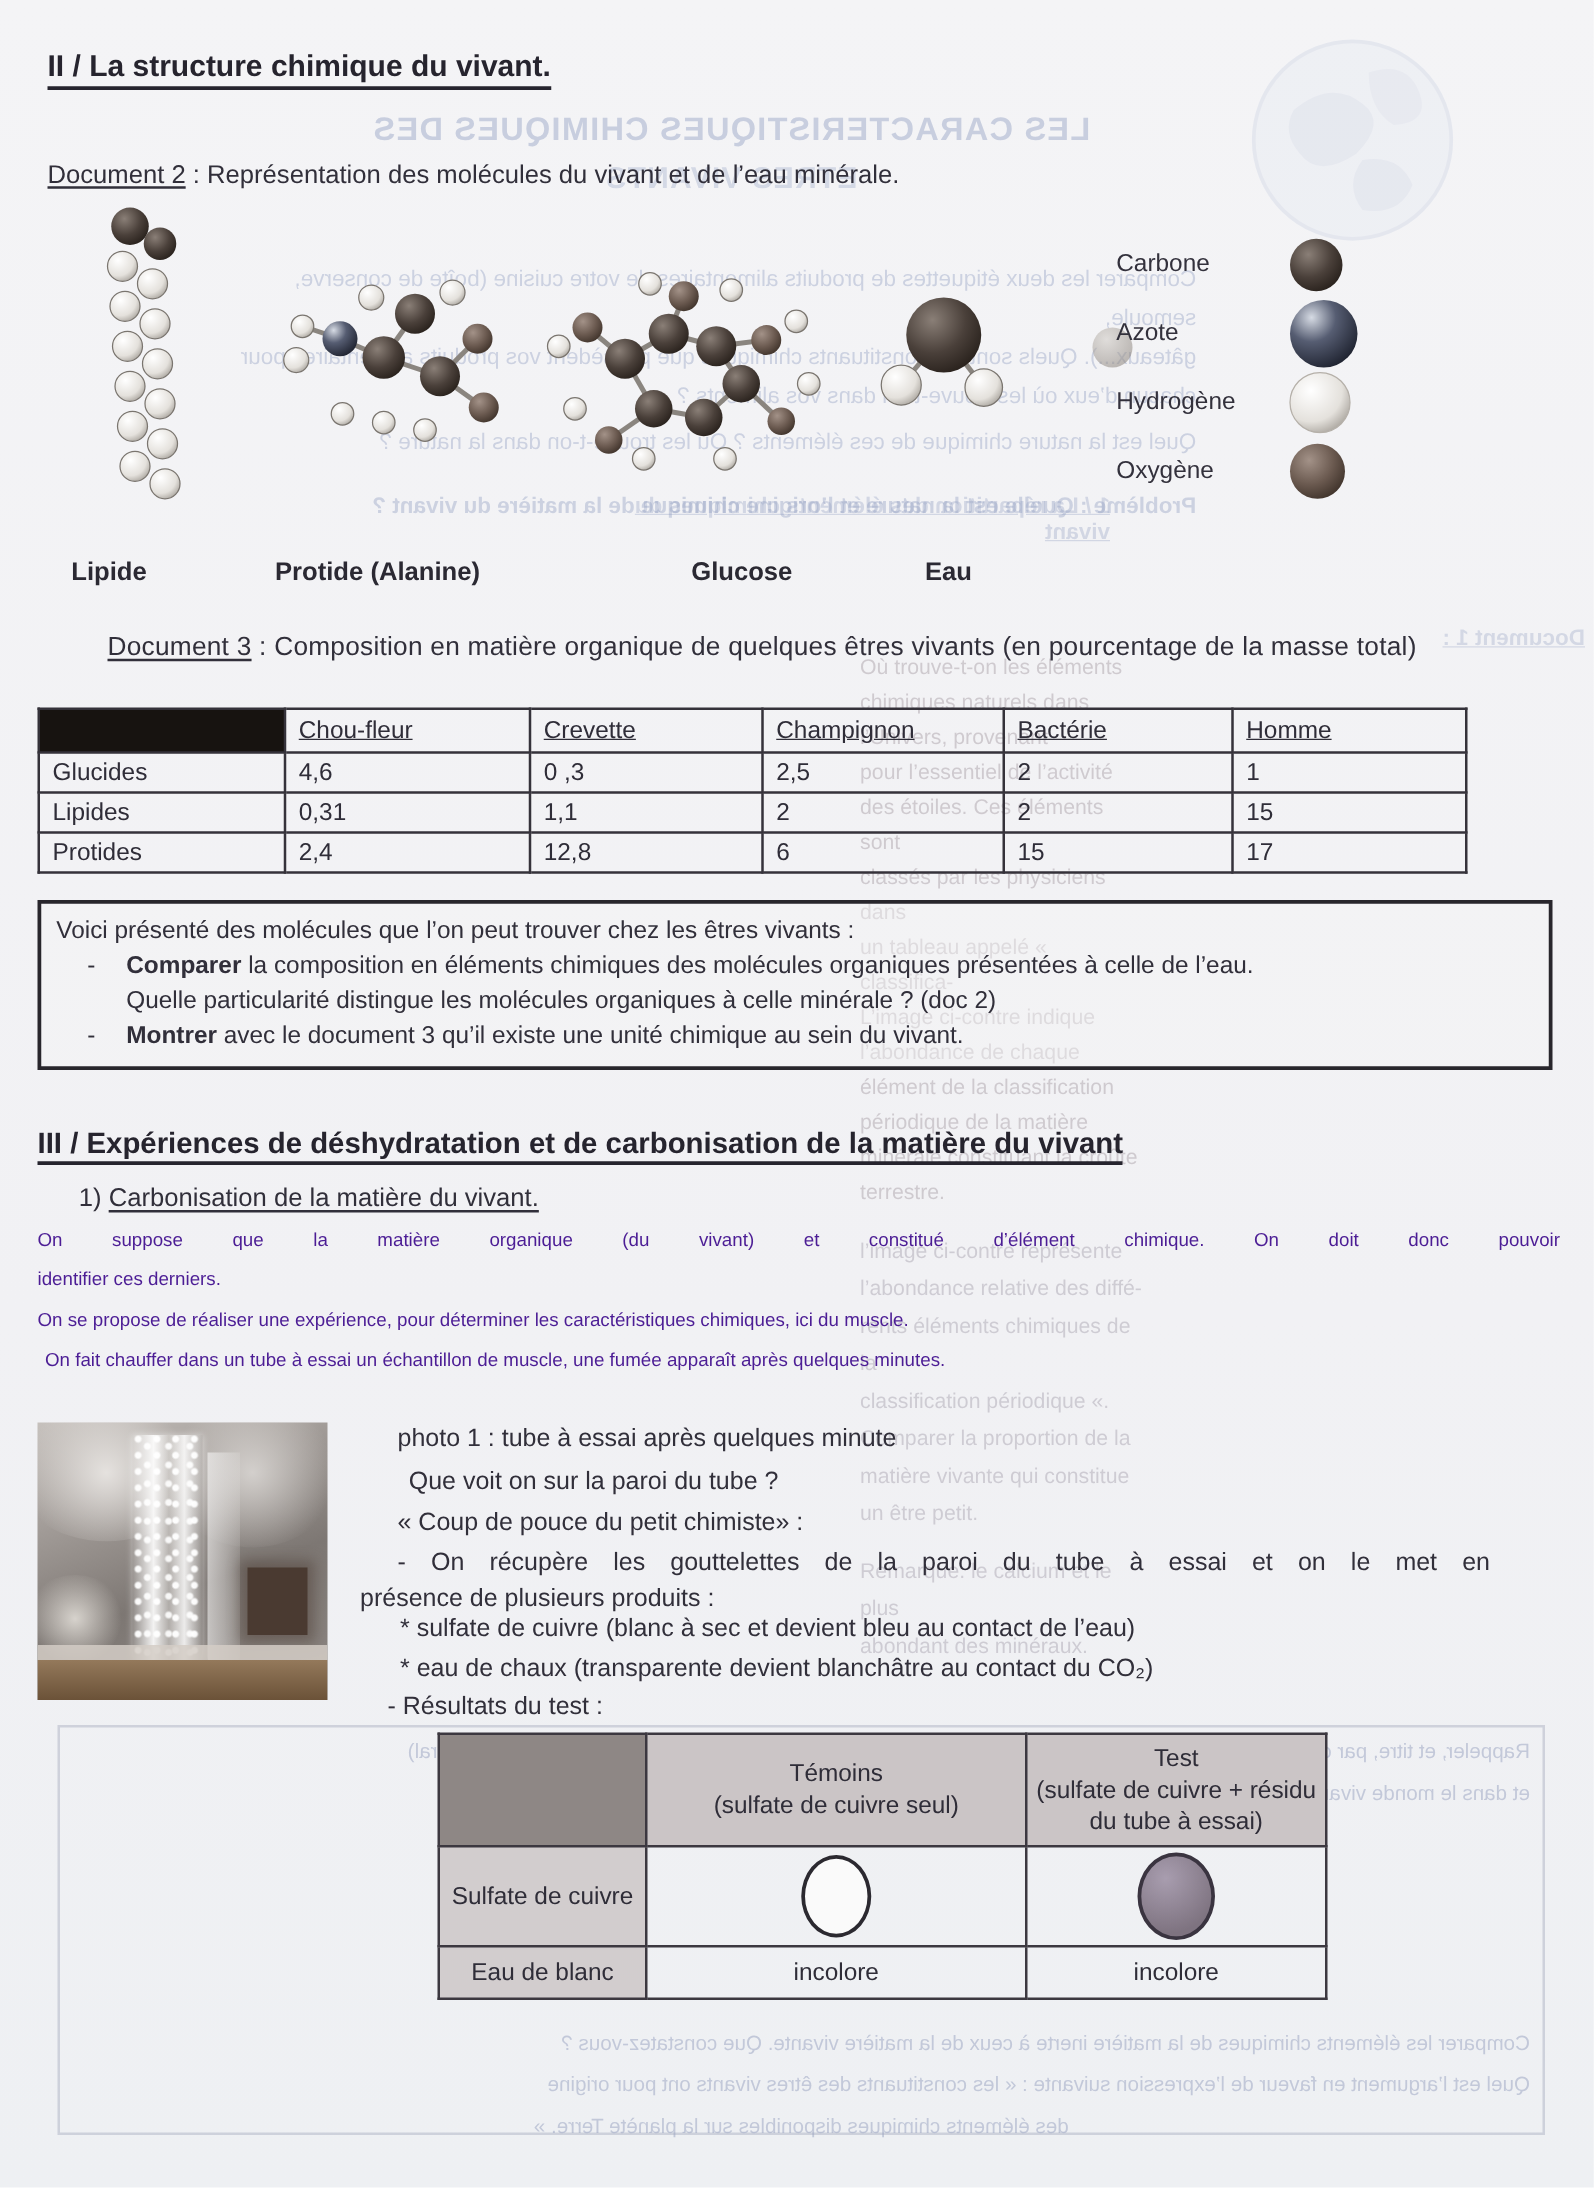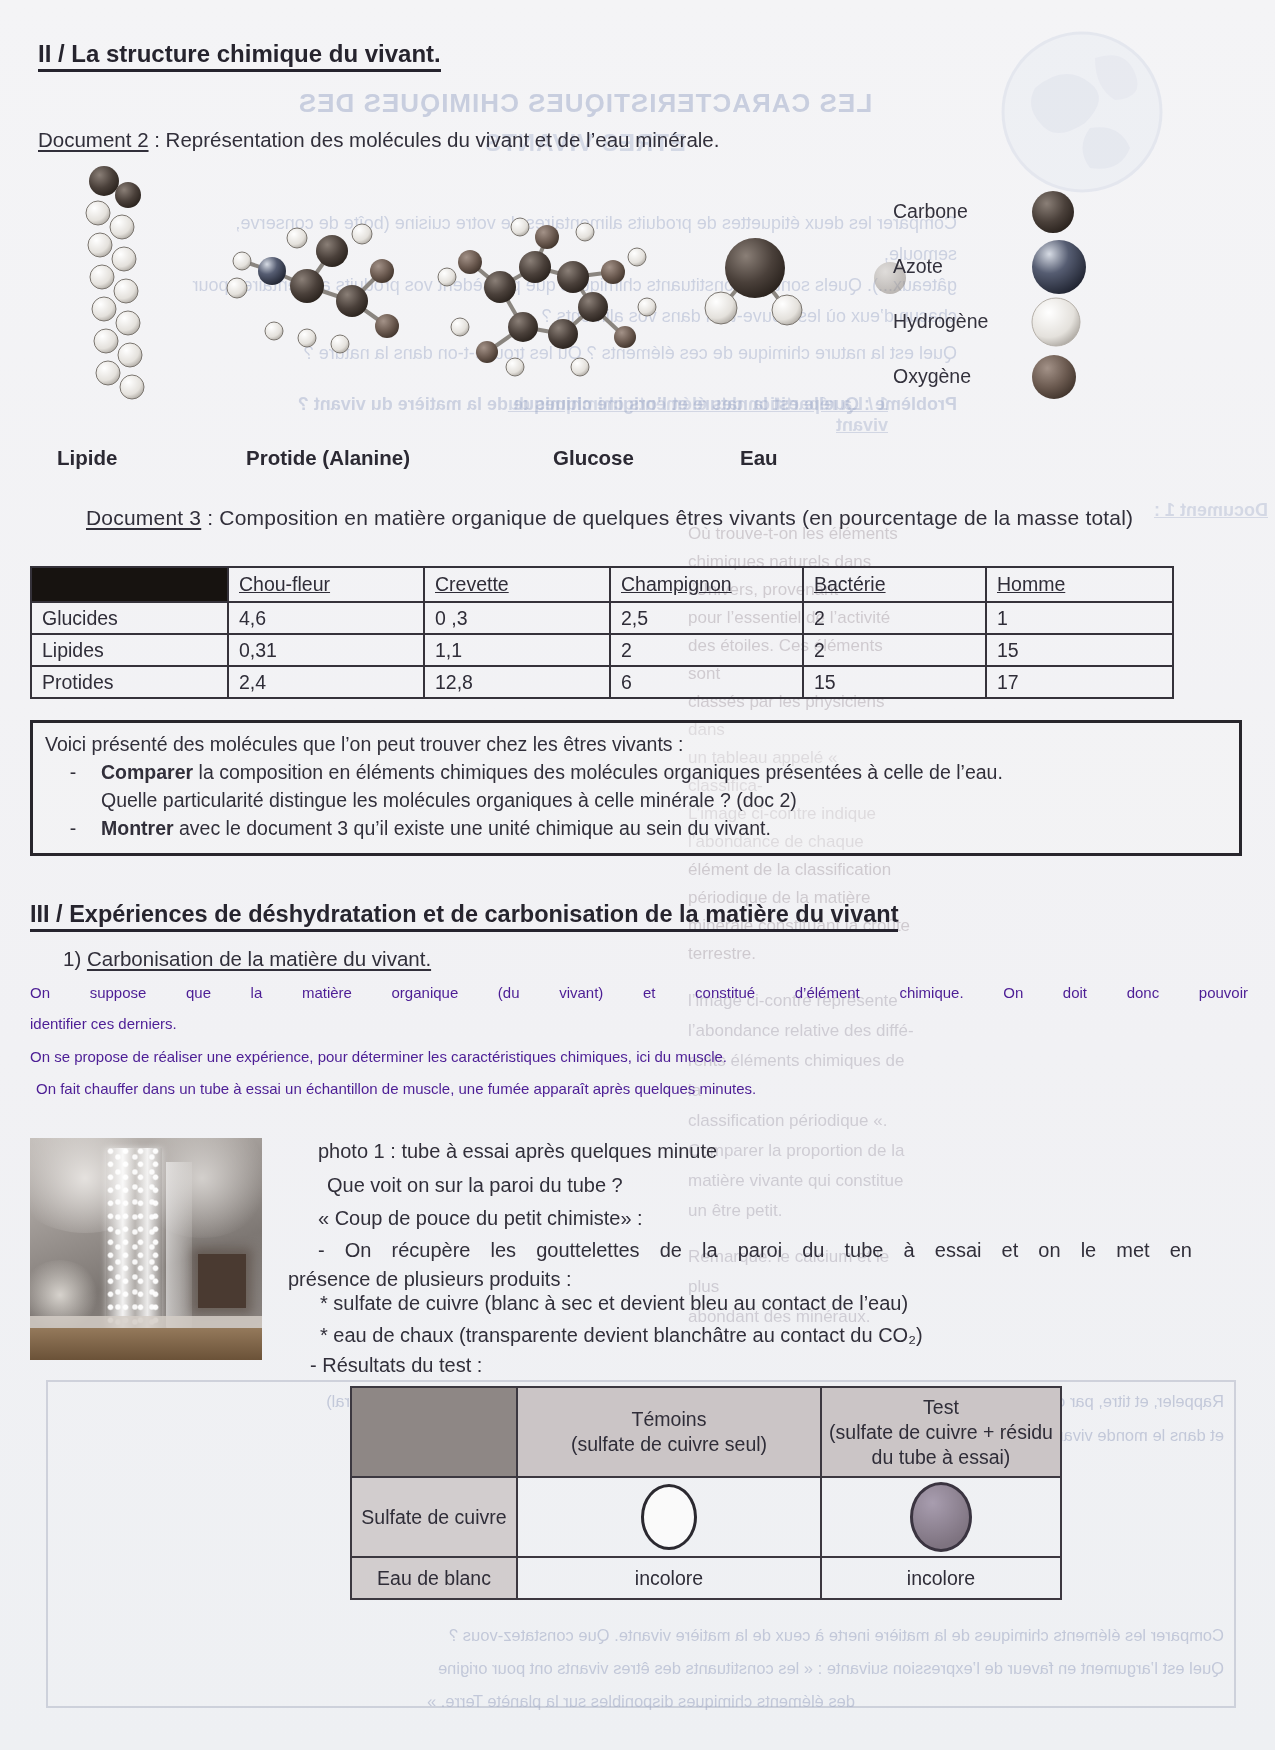--- a/index.html
+++ b/index.html
@@ -327,21 +327,21 @@
     <span class="leg-label">Oxygène</span>
     <span class="leg-ball">
         <svg width="46" height="46">
           <circle cx="23" cy="23" r="22" fill="url(#gM)"></circle>
         </svg>
       </span>
   </div>
 </div>
 
 <div class="abs mol-label" style="left:57px;top:446px;">Lipide</div>
-<div class="abs mol-label" style="left:246px;top:446px;">Protide (Alanine)</div>
+<div class="abs mol-label" style="left:220px;top:446px;">Protide (Alanine)</div>
 <div class="abs mol-label" style="left:553px;top:446px;">Glucose</div>
 <div class="abs mol-label" style="left:740px;top:446px;">Eau</div>
 
 <div class="abs" id="doc3-line">
   <span class="udl">Document 3</span><span> : Composition en matière organique de quelques êtres vivants (en pourcentage de la masse total)</span>
 </div>
 
 <div class="abs" id="table1">
   <table>
     <colgroup>

